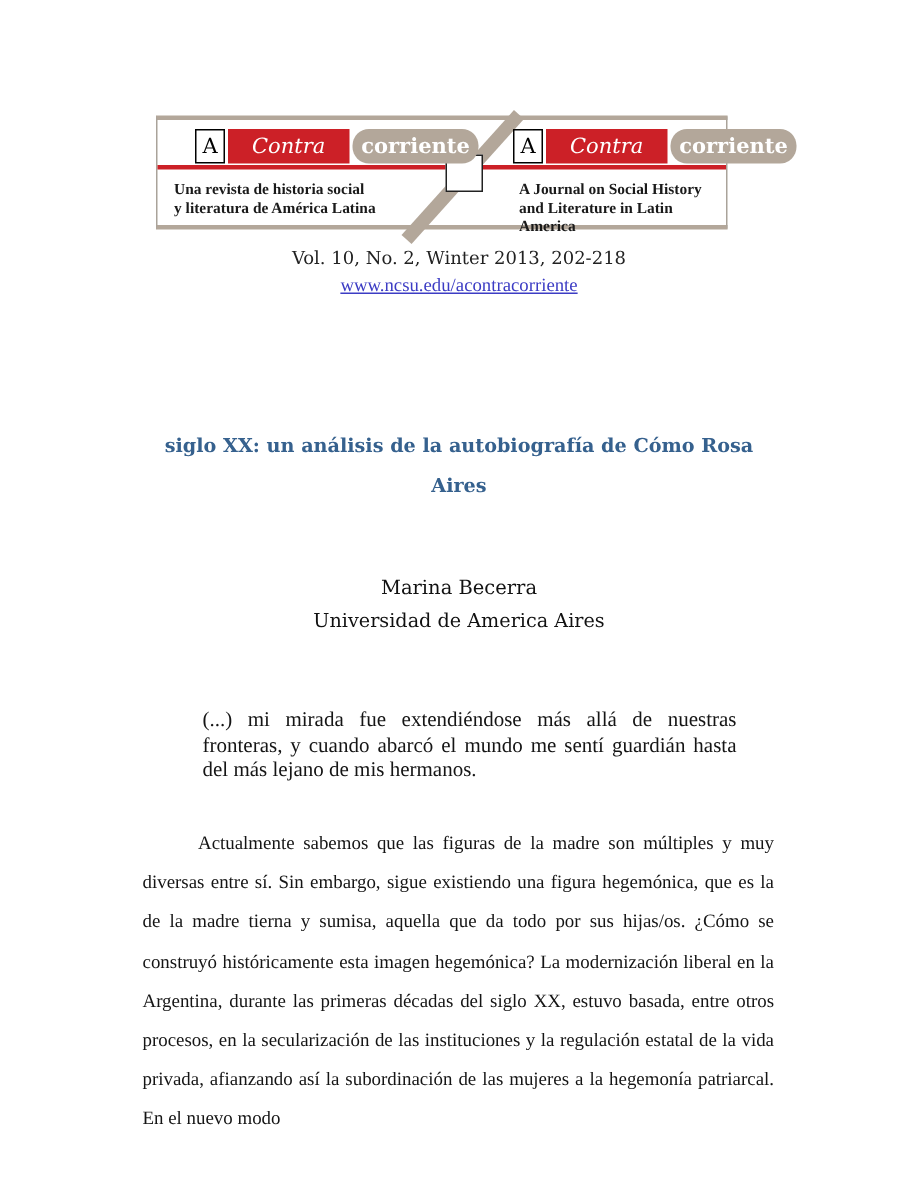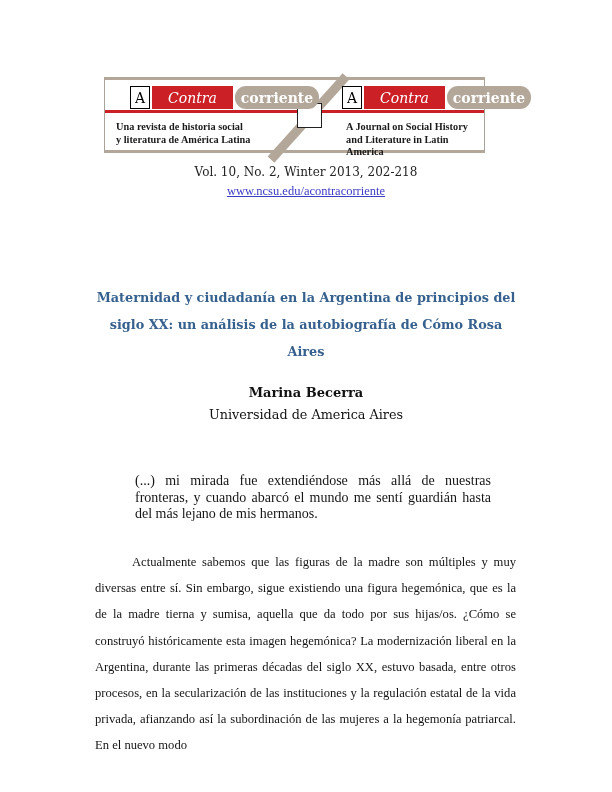--- a/index.html
+++ b/index.html
@@ -67,21 +67,21 @@
   }
 
   
   .title {
     position:absolute; left:0; right:0; top:284px; text-align:center;
     font-family:"DejaVu Serif", serif; font-weight:bold;
     font-size:12.8px; line-height:27px; color:var(--blue);
   }
   .author {
     position:absolute; left:0; right:0; top:385px; text-align:center;
-    font-family:"DejaVu Serif", serif; font-weight:bold; font-size:13px; color:#111;
+    font-family:"DejaVu Serif", serif; font-weight:normal; font-size:13px; color:#111;
   }
   .affil {
     position:absolute; left:0; right:0; top:407px; text-align:center;
     font-family:"DejaVu Serif", serif; font-size:12.8px; color:#111;
   }
 
   
   .epigraph {
     position:absolute; left:135px; top:473px; width:356px;
     font-size:14px; line-height:16.6px; color:#151515;
@@ -130,21 +130,20 @@
     </div>
   </div>
 
   <div class="vol-line">Vol. 10, No. 2, Winter 2013, 202-218</div>
 
   <div class="url-line">
     <a>www.ncsu.edu/acontracorriente</a>
   </div>
 
   <div class="title">
-    <div>Maternidad y ciudadanía en la Argentina de principios del</div>
     <div>siglo XX: un análisis de la autobiografía de Cómo Rosa</div>
     <div>Aires</div>
   </div>
 
   <div class="author">Marina Becerra</div>
   <div class="affil">Universidad de America Aires</div>
 
   <div class="epigraph">
     <div class="epi-text">(...) mi mirada fue extendiéndose más allá de nuestras fronteras, y cuando abarcó el mundo me sentí guardián hasta del más lejano de mis hermanos.</div>
   </div>

